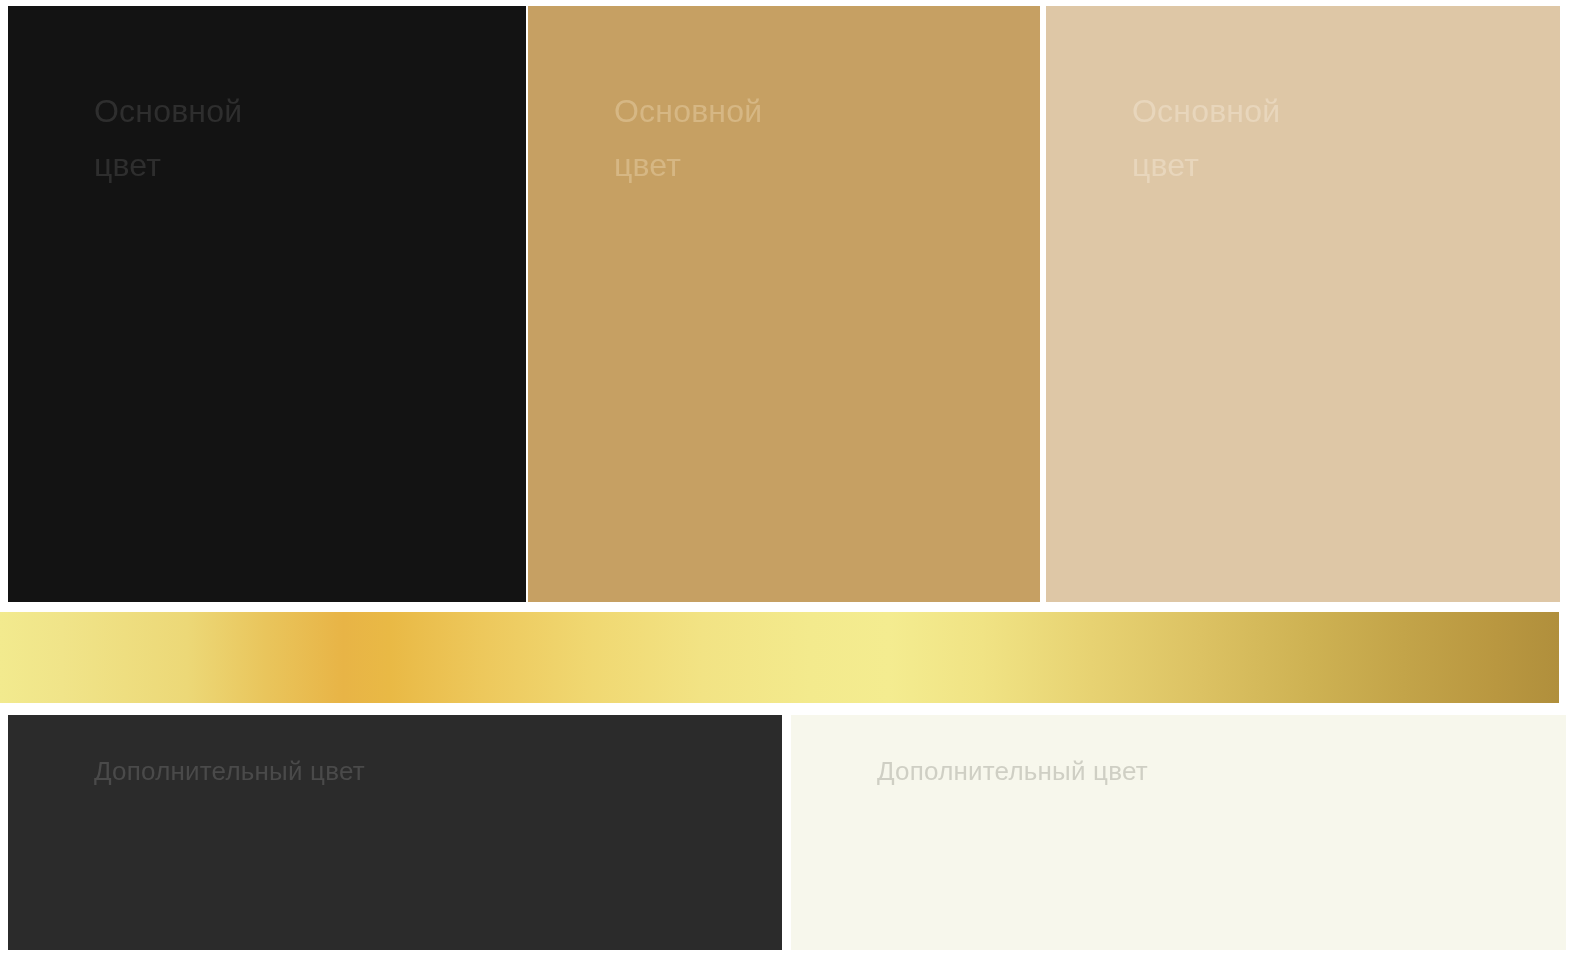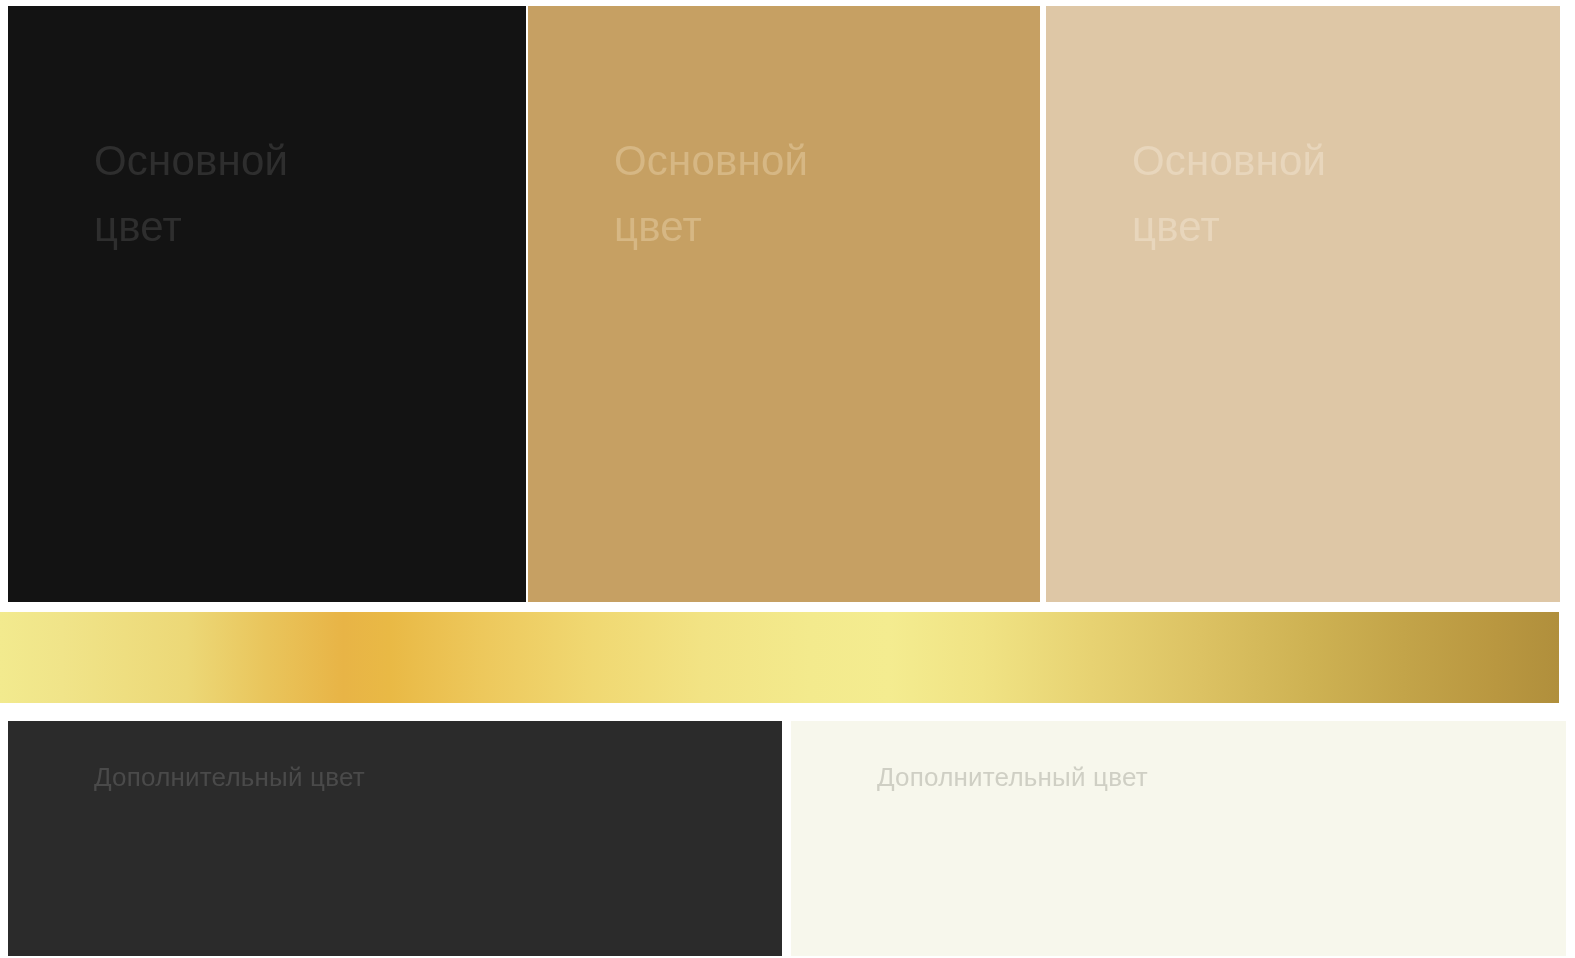--- a/index.html
+++ b/index.html
@@ -36,27 +36,26 @@
     top: 6px;
     height: 596px;
     box-sizing: border-box;
   }
 
   .swatch-label {
     position: absolute;
     left: 86px;
     top: 78px;
     width: 330px;
-    font-size: 42px;
+    font-size: 32px;
     font-weight: 300;
-    line-height: 66px;
+    line-height: 54px;
     letter-spacing: 0.2px;
     white-space: pre-line;
     user-select: none;
-    margin-top: 44px;
   }
 
   .swatch-dark {
     left: 8px;
     width: 518px;
     background: #131313;
   }
   .swatch-dark .swatch-label {
     color: #2e2e2e;
   }
@@ -113,21 +112,21 @@
   .secondary-row {
     position: absolute;
     left: 0;
     top: 711px;
     width: 1575px;
     height: 235px;
   }
 
   .panel {
     position: absolute;
-    top: 10px;
+    top: 4px;
     height: 235px;
     box-sizing: border-box;
   }
 
   .panel-label {
     position: absolute;
     left: 86px;
     top: 41px;
     font-size: 26px;
     font-weight: 300;

